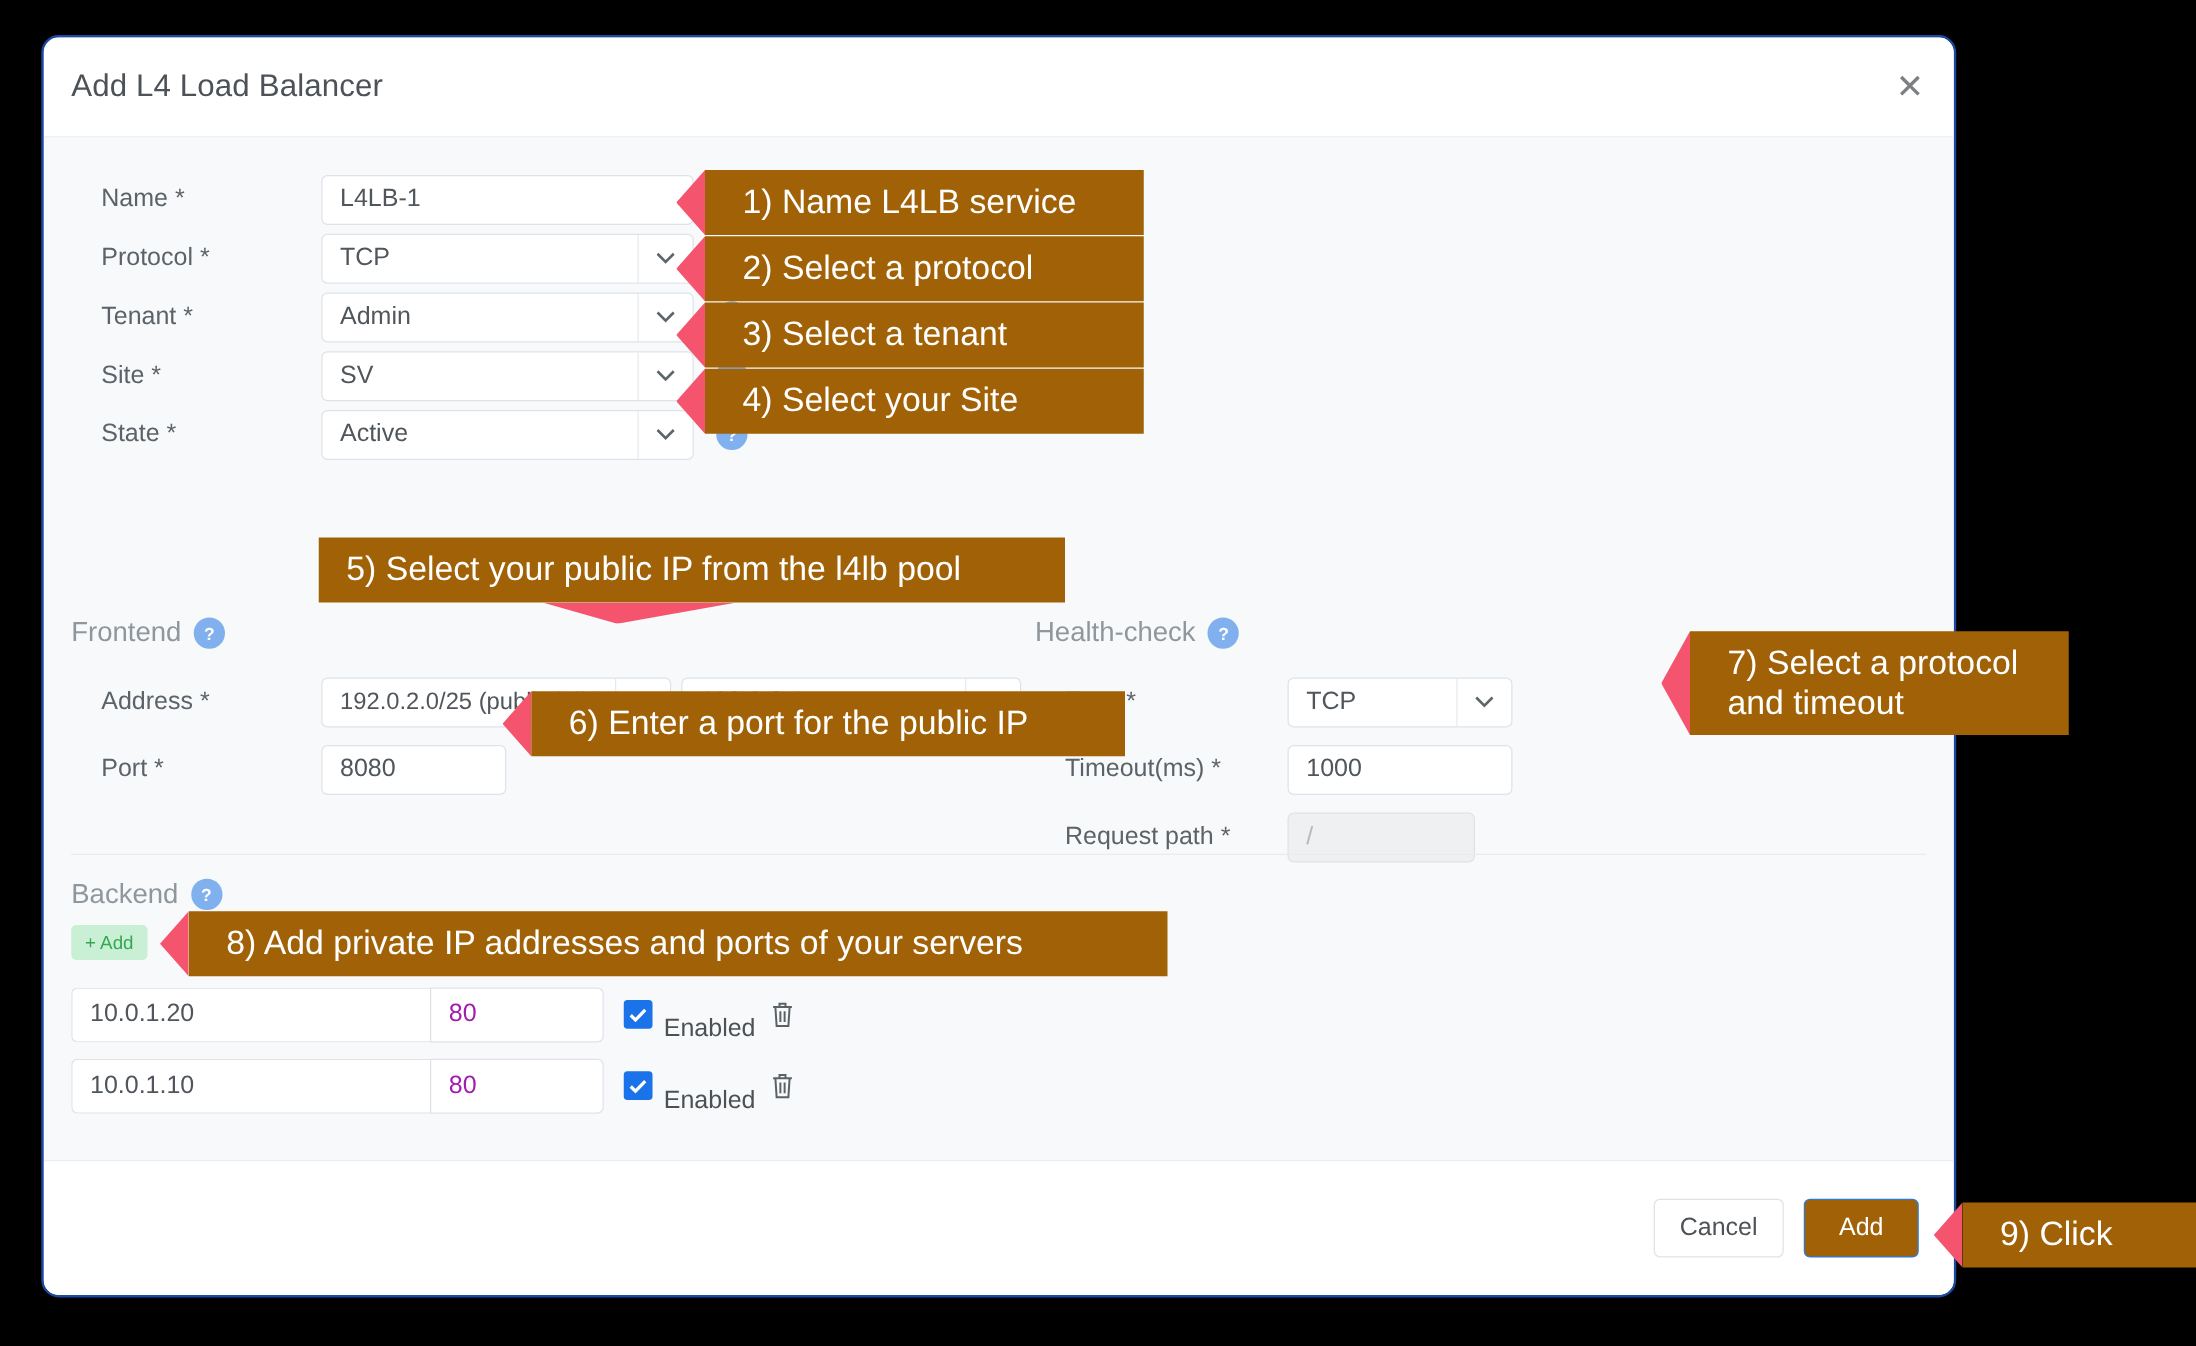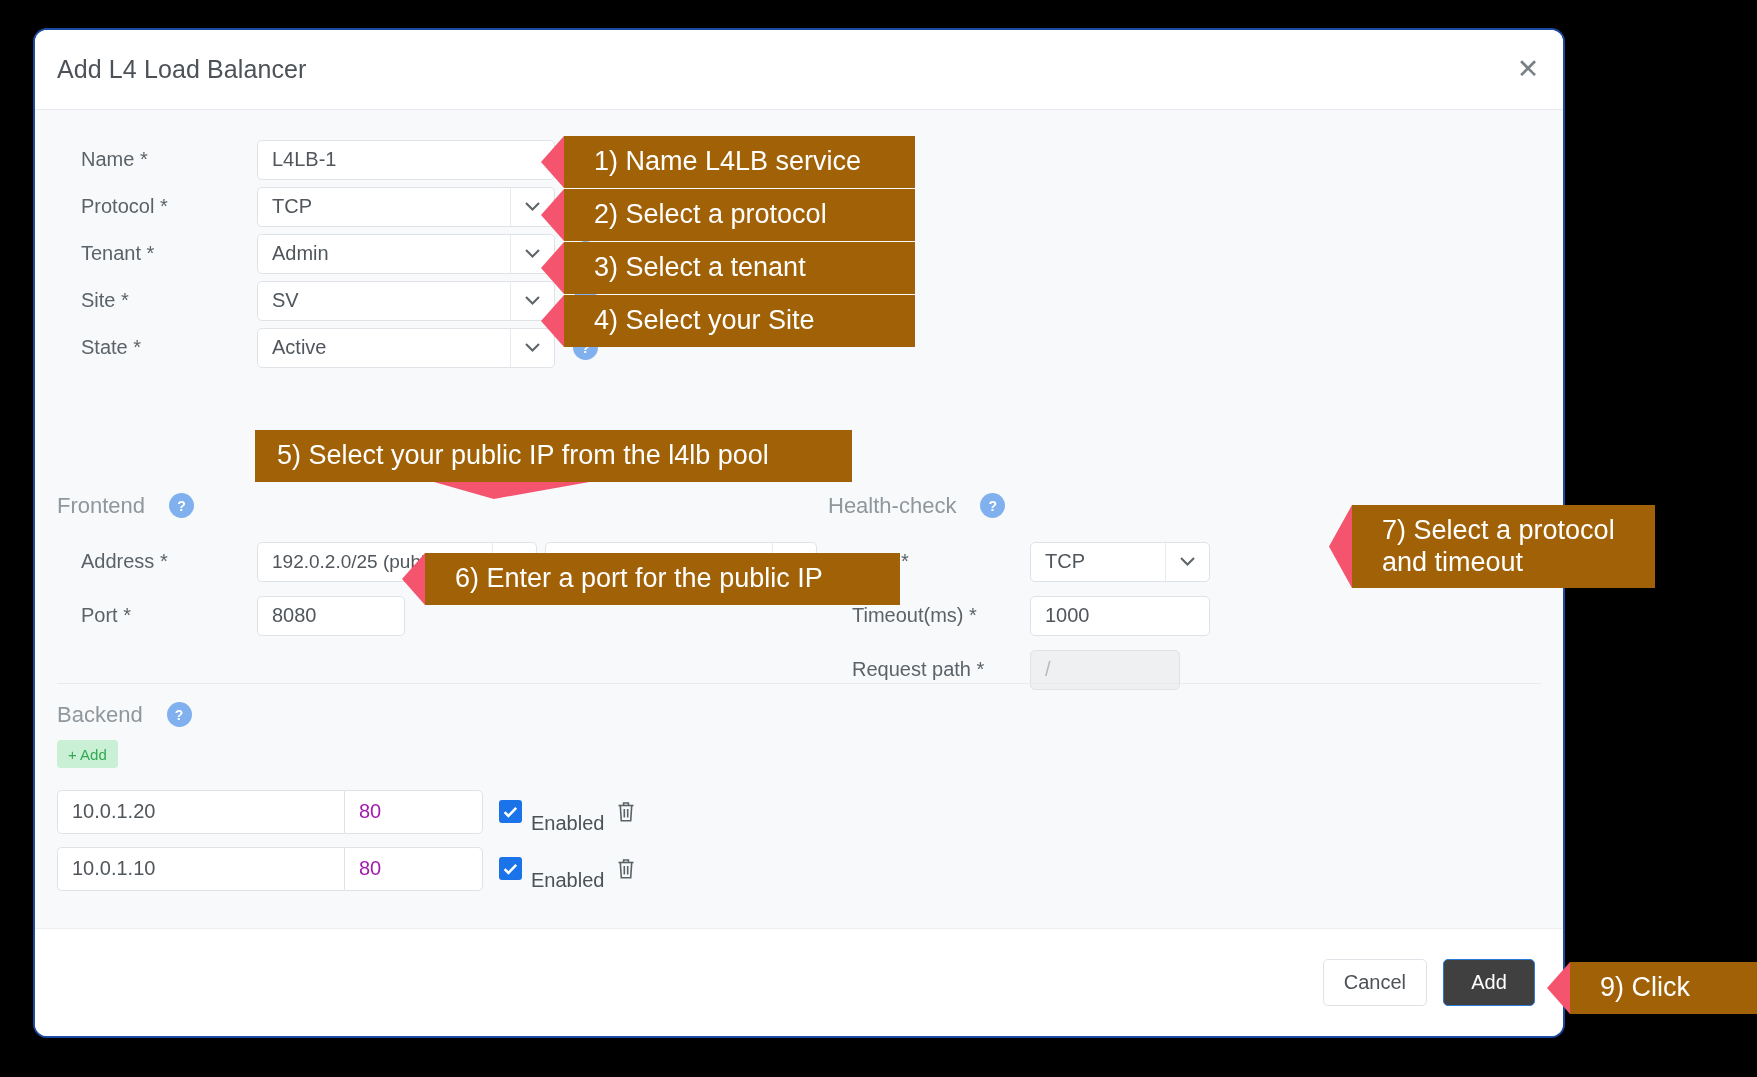--- a/index.html
+++ b/index.html
@@ -100,21 +100,21 @@
     width: 25px; height: 25px; border-radius: 50%;
     background: #81b0ee;
     color: #ffffff; font-size: 14px; font-weight: bold;
     display: inline-flex; align-items: center; justify-content: center;
     flex: 0 0 25px;
     cursor: pointer;
   }
 
   .section-title {
     font-size: 22px; color: #90979c;
-    display: flex; align-items: flex-start; gap: 24px;
+    display: flex; align-items: flex-end; gap: 10px;
   }
 
   
   .front-col { position: absolute; left: 22px; top: 383px; width: 760px; }
   .health-col { position: absolute; left: 793px; top: 383px; width: 560px; }
   .backend-sec { position: absolute; left: 22px; top: 592px; width: 1400px; }
 
   .divider {
     position: absolute; left: 22px; right: 22px; top: 573px;
     height: 1px; background: #e9ecef;
@@ -160,21 +160,21 @@
   .trash svg { width: 20px; height: 23px; }
   .trash svg * { stroke: #5b6266; stroke-width: 1.6; fill: none; }
 
   
   .btn {
     height: 47px; min-width: 92px;
     display: inline-flex; align-items: center; justify-content: center;
     font-size: 20px; border-radius: 5px; cursor: pointer;
   }
   .btn-cancel { background: #ffffff; border: 1px solid #dfe3e8; color: #4c5257; padding: 0 20px; }
-  .btn-add { background: #404040; border: 1px solid #2a7ad9; color: #ffffff; padding: 0 22px; }
+  .btn-add { background: #a16207; border: 1px solid #2a7ad9; color: #ffffff; padding: 0 22px; }
 
   
   .callout {
     position: absolute;
     background: #a16207;
     color: #ffffff;
     font-size: 27px;
     display: flex; align-items: center;
     padding-left: 30px;
     z-index: 40;
@@ -400,16 +400,17 @@
   <div class="callout left" style="left:564px; top:242px; width:351px; height:52px;">3) Select a tenant</div>
 
   <div class="callout left" style="left:564px; top:295px; width:351px; height:52px;">4) Select your Site</div>
 
   <div class="callout plain down" style="left:255px; top:430px; width:597px; height:52px;">5) Select your public IP from the l4lb pool</div>
 
   <div class="callout left" style="left:425px; top:553px; width:475px; height:52px;">6) Enter a port for the public IP</div>
 
   <div class="callout left" style="left:1352px; top:505px; width:303px; height:83px; align-items:center;">7) Select a protocol and timeout</div>
 
+  <div class="callout left" style="left:151px; top:729px; width:783px; height:52px;">8) Add private IP addresses and ports of your servers</div>
 
   <div class="callout left" style="left:1570px; top:962px; width:187px; height:52px;">9) Click</div>
 
 </div>
 
 </body></html>

